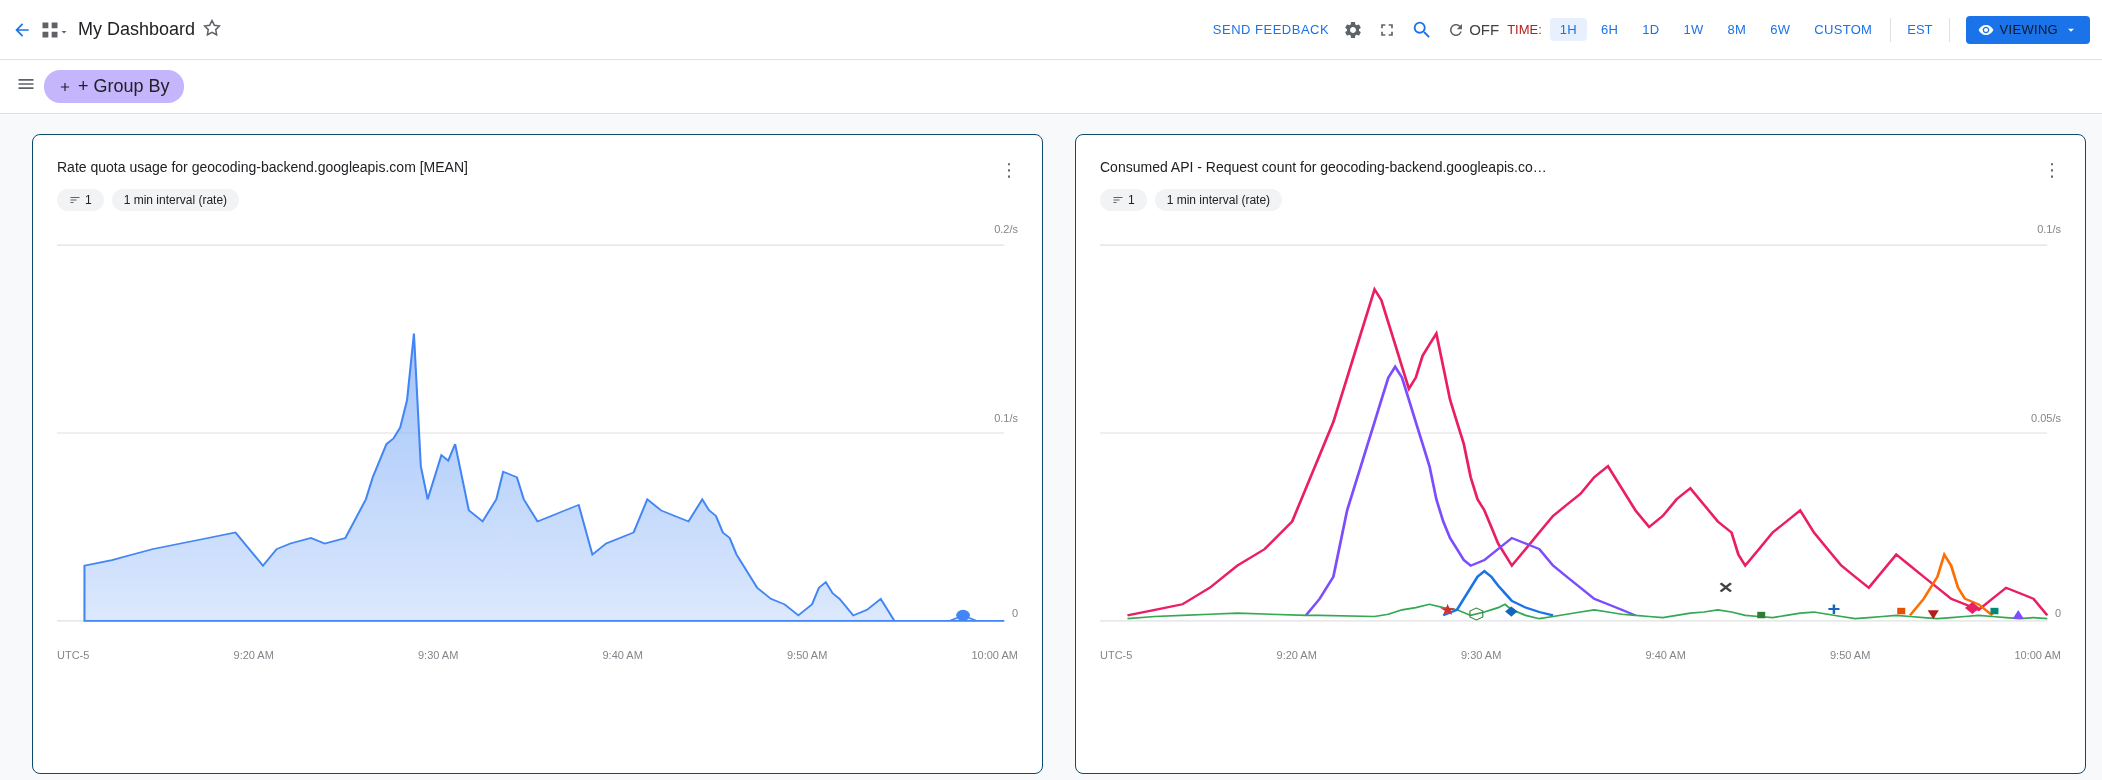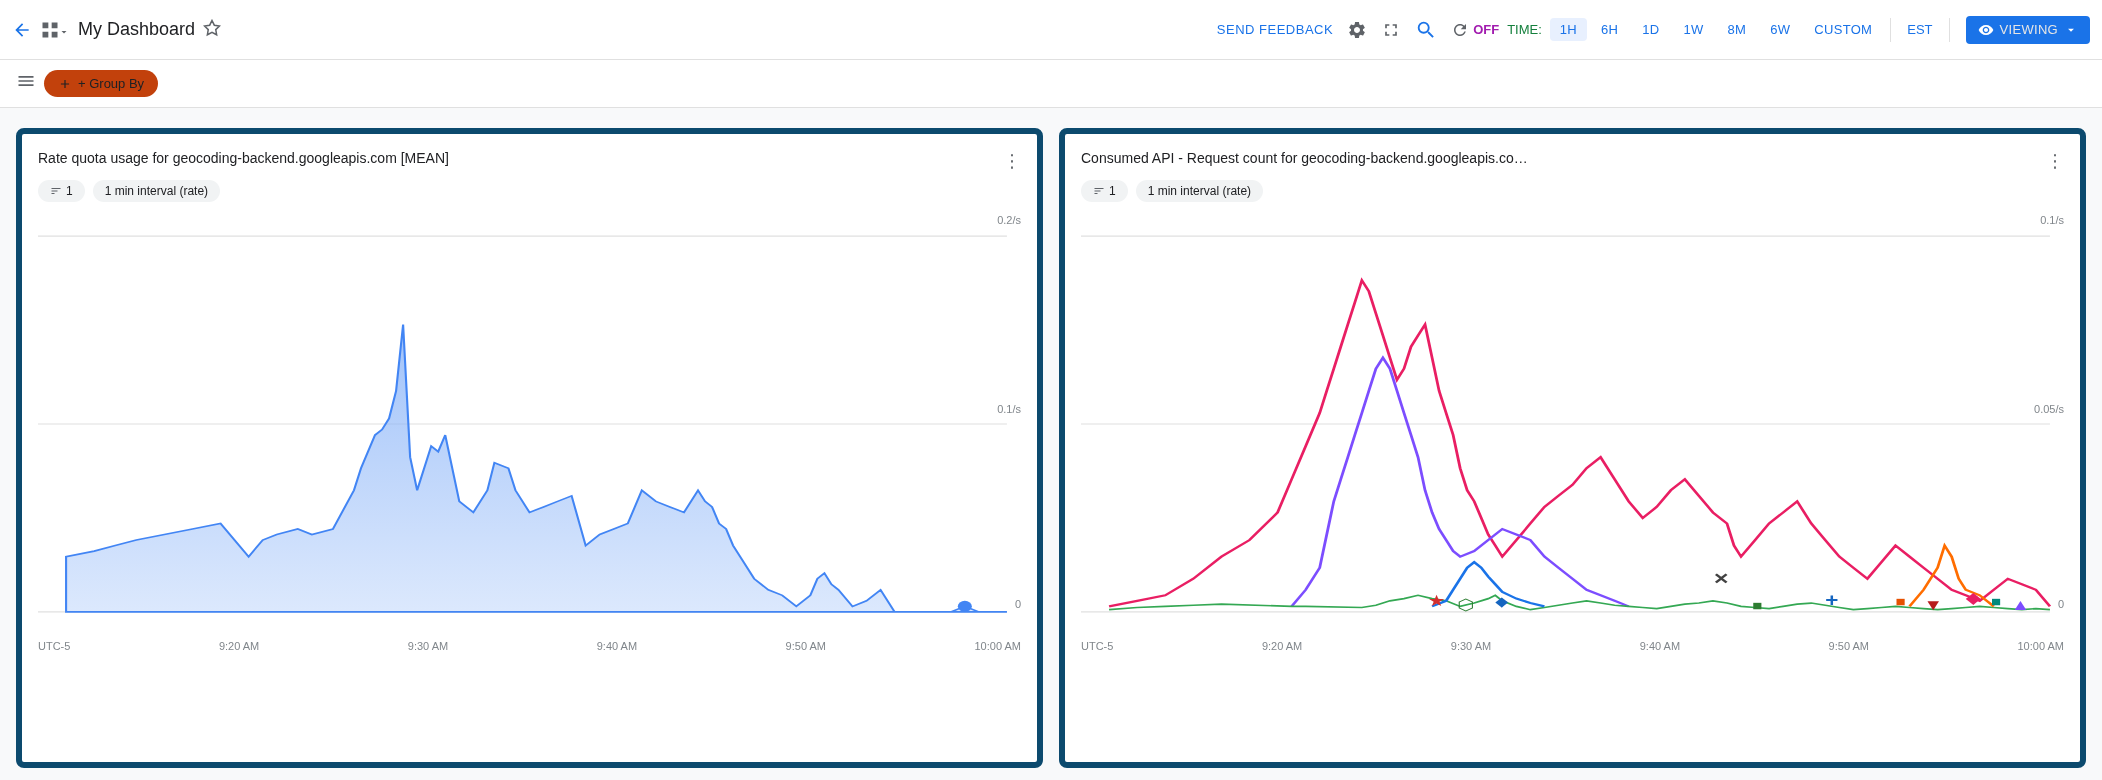--- a/index.html
+++ b/index.html
@@ -16,21 +16,21 @@
     }
     .header-left { display: flex; align-items: center; gap: 8px; flex: 1; }
     .back-btn { color: #1a73e8; cursor: pointer; font-size: 18px; background: none; border: none; display: flex; align-items: center; }
     .grid-icon { color: #5f6368; font-size: 18px; display: flex; align-items: center; gap: 2px; }
     .dashboard-title { font-size: 18px; font-weight: 400; color: #202124; }
     .star-icon { color: #5f6368; font-size: 16px; cursor: pointer; }
     .header-center { display: flex; align-items: center; gap: 14px; }
     .send-feedback { color: #1a73e8; font-size: 13px; font-weight: 500; cursor: pointer; text-decoration: none; letter-spacing: 0.5px; }
     .header-icon { color: #5f6368; font-size: 18px; cursor: pointer; display: flex; align-items: center; }
     .header-right { display: flex; align-items: center; gap: 4px; }
-    .time-label { font-size: 13px; color: #15803d; margin-right: 4px; }
+    .time-label { font-size: 13px; color: #b91c1c; margin-right: 4px; }
     .time-btn {
       padding: 4px 10px;
       font-size: 13px;
       font-weight: 500;
       color: #1a73e8;
       background: none;
       border: none;
       cursor: pointer;
       border-radius: 4px;
       letter-spacing: 0.3px;
@@ -46,21 +46,21 @@
       background: none;
       border: none;
       cursor: pointer;
       font-weight: 500;
     }
     .viewing-btn {
       display: flex;
       align-items: center;
       gap: 6px;
       background: #1a73e8;
-      color: #e5e5e5;
+      color: #0f172a;
       border: none;
       border-radius: 4px;
       padding: 6px 12px;
       font-size: 13px;
       font-weight: 500;
       cursor: pointer;
       letter-spacing: 0.3px;
       margin-left: 8px;
     }
     .divider-h { width: 1px; height: 24px; background: #e0e0e0; margin: 0 4px; }
@@ -71,25 +71,25 @@
       align-items: center;
       padding: 10px 16px;
       gap: 8px;
       border-bottom: 1px solid #e0e0e0;
     }
     .menu-icon { color: #5f6368; font-size: 18px; cursor: pointer; }
     .group-by-btn {
       display: flex;
       align-items: center;
       gap: 6px;
-      background: #c2410c;
+      background: #c4b5fd;
       border: none;
       border-radius: 16px;
       padding: 6px 14px;
-      font-size: 13px;
+      font-size: 18px;
       color: #202124;
       cursor: pointer;
       font-weight: 500;
     }
     .filter-input {
       border: none;
       outline: none;
       font-size: 14px;
       color: #5f6368;
       flex: 1;
@@ -97,23 +97,24 @@
     }
 
     
     .main { display: flex; padding: 20px 16px; gap: 16px; background: #f8f9fa; min-height: calc(780px - 100px); }
 
     
     .chart-card {
       flex: 1;
       background: #fff;
       border-radius: 8px;
-      border: 6px solid #0c4a6e;
-      padding: 16px;
+      border: 1px solid #0c4a6e;
+      padding: 24px;
       min-width: 0;
+      margin-left: 16px;
     }
     .chart-header { display: flex; align-items: flex-start; justify-content: space-between; margin-bottom: 8px; }
     .chart-title { font-size: 14px; color: #202124; font-weight: 400; }
     .more-btn { color: #5f6368; cursor: pointer; font-size: 18px; background: none; border: none; }
     .chart-tags { display: flex; gap: 8px; margin-bottom: 12px; }
     .tag {
       display: flex;
       align-items: center;
       gap: 4px;
       background: #f1f3f4;
@@ -130,23 +131,23 @@
     .y-label-bot { bottom: 24px; }
     .chart-svg { width: 100%; height: 100%; }
     .x-axis { display: flex; justify-content: space-between; padding: 4px 0 0 0; margin-top: 2px; }
     .x-label { font-size: 11px; color: #80868b; }
 
     
     .off-badge {
       display: flex;
       align-items: center;
       gap: 4px;
-      font-size: 13px;
-      color: #a21caf;
-      font-weight: 700;
+      font-size: 15px;
+      color: #404040;
+      font-weight: 400;
     }
   </style>
 </head>
 <body>
 
 <div class="header">
   <div class="header-left">
     <button class="back-btn">
       <svg width="20" height="20" viewBox="0 0 24 24" fill="#1a73e8">
           <path d="M20 11H7.83l5.59-5.59L12 4l-8 8 8 8 1.41-1.41L7.83 13H20v-2z"></path>

